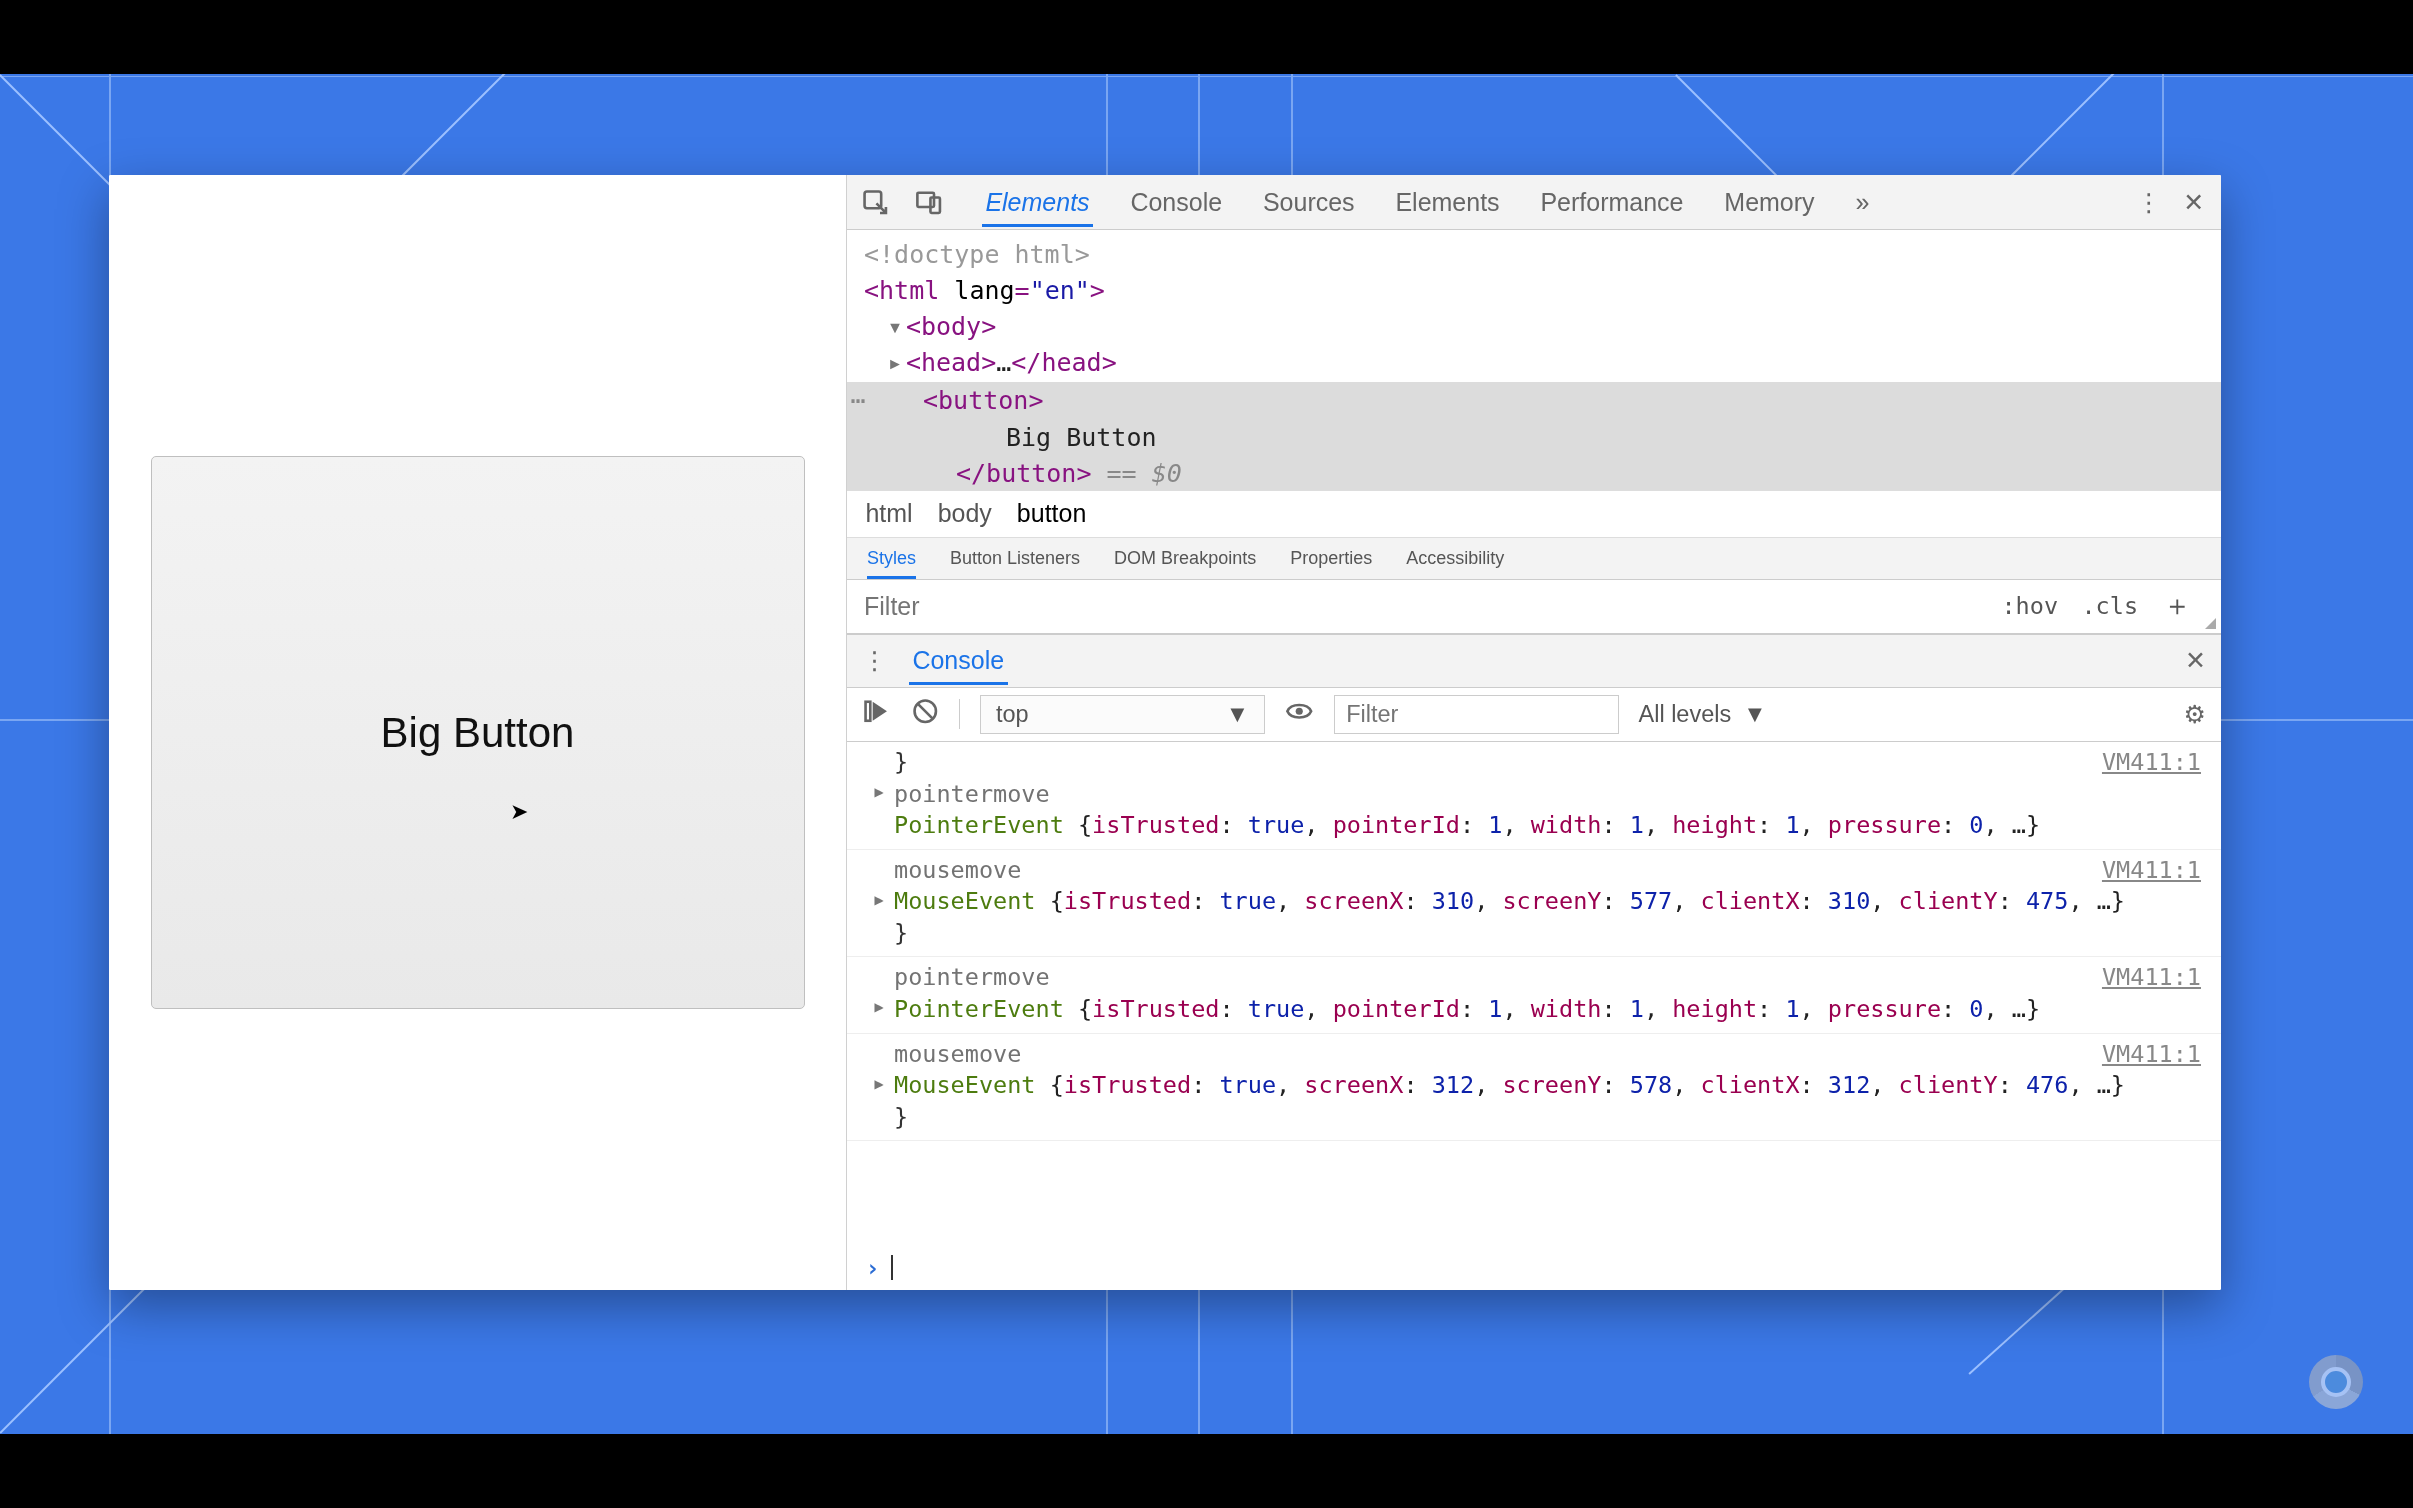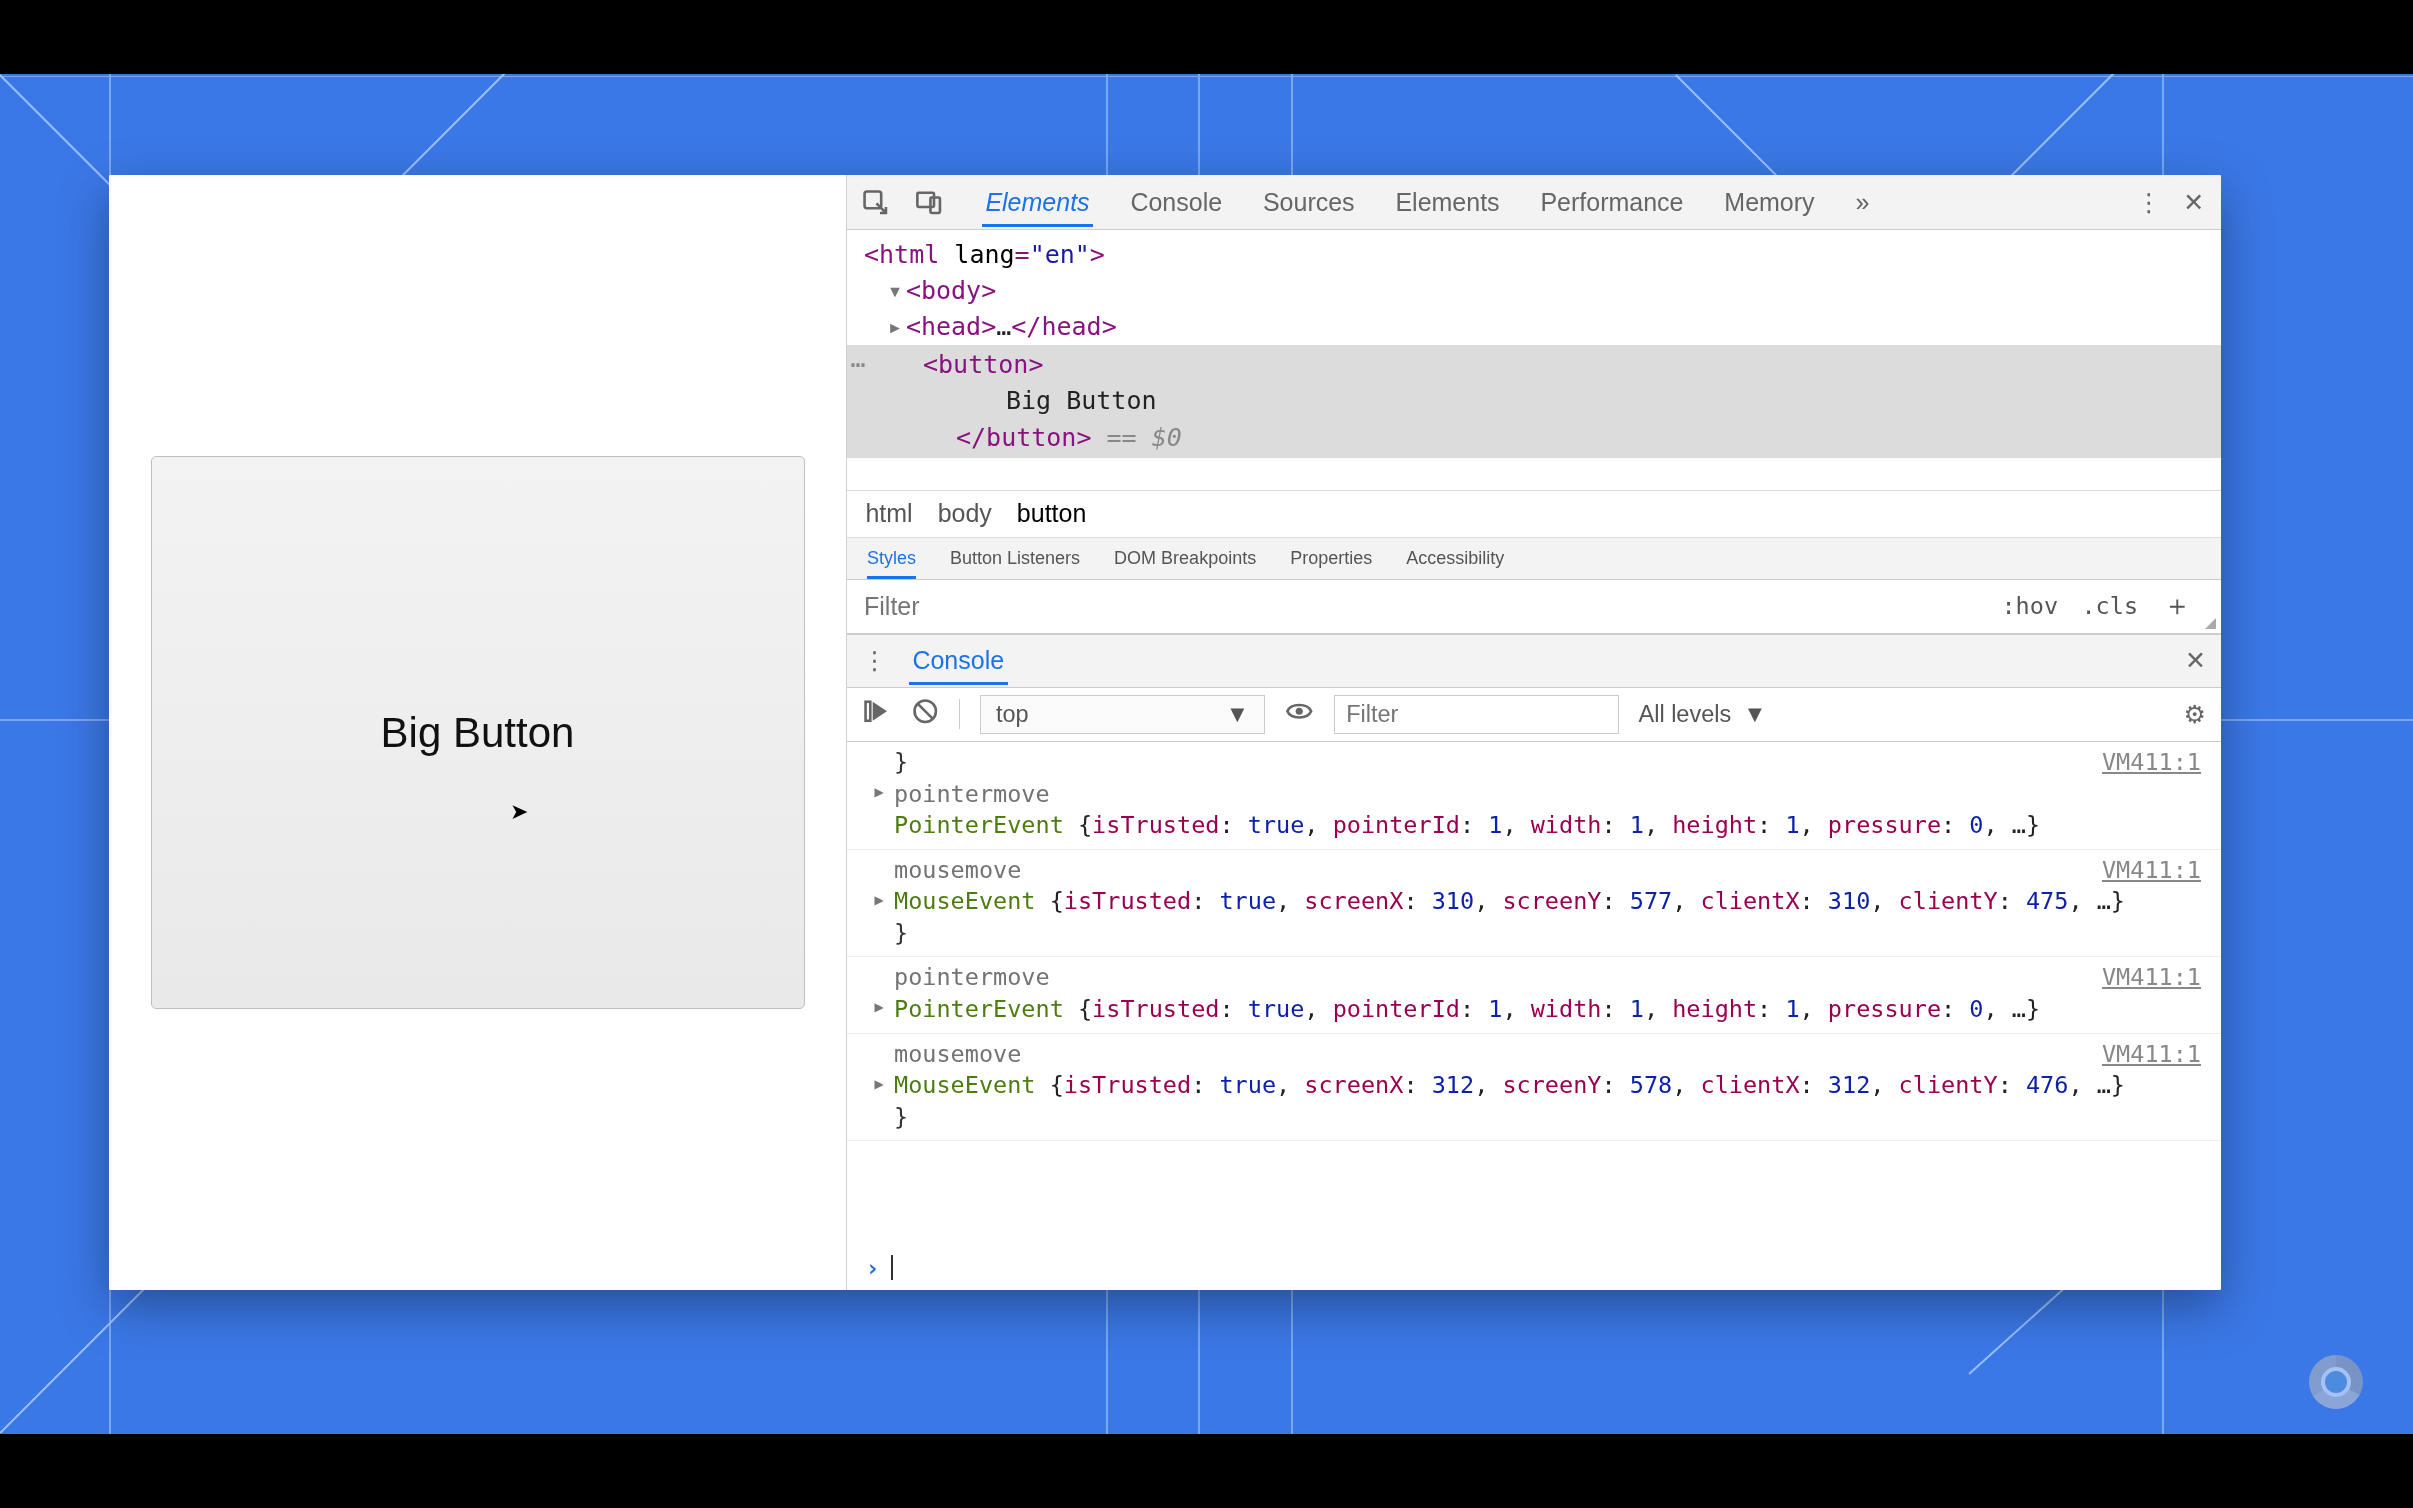--- a/index.html
+++ b/index.html
@@ -363,20 +363,21 @@
           <div class="tab">Memory</div>
           <div class="tab">»</div>
         </div>
         <div class="right-icons">
           <span>⋮</span>
           <span>✕</span>
         </div>
       </div>
 
       <div class="dom-tree">
+        <div><span class="doctype">&lt;!doctype html&gt;</span></div>
         <div>
           <span class="punct">&lt;</span><span class="tag">html</span>
           <span> </span><span class="attr-name">lang</span><span class="punct">=</span><span class="attr-val">"en"</span><span class="punct">&gt;</span>
         </div>
         <div style="padding-left:23.5px">
           <span class="twisty">▾</span><span class="punct">&lt;</span><span class="tag">body</span><span class="punct">&gt;</span>
         </div>
         <div style="padding-left:23.5px">
           <span class="twisty">▸</span><span class="punct">&lt;</span><span class="tag">head</span><span class="punct">&gt;</span><span class="text">…</span><span class="punct">&lt;/</span><span class="tag">head</span><span class="punct">&gt;</span>
         </div>

